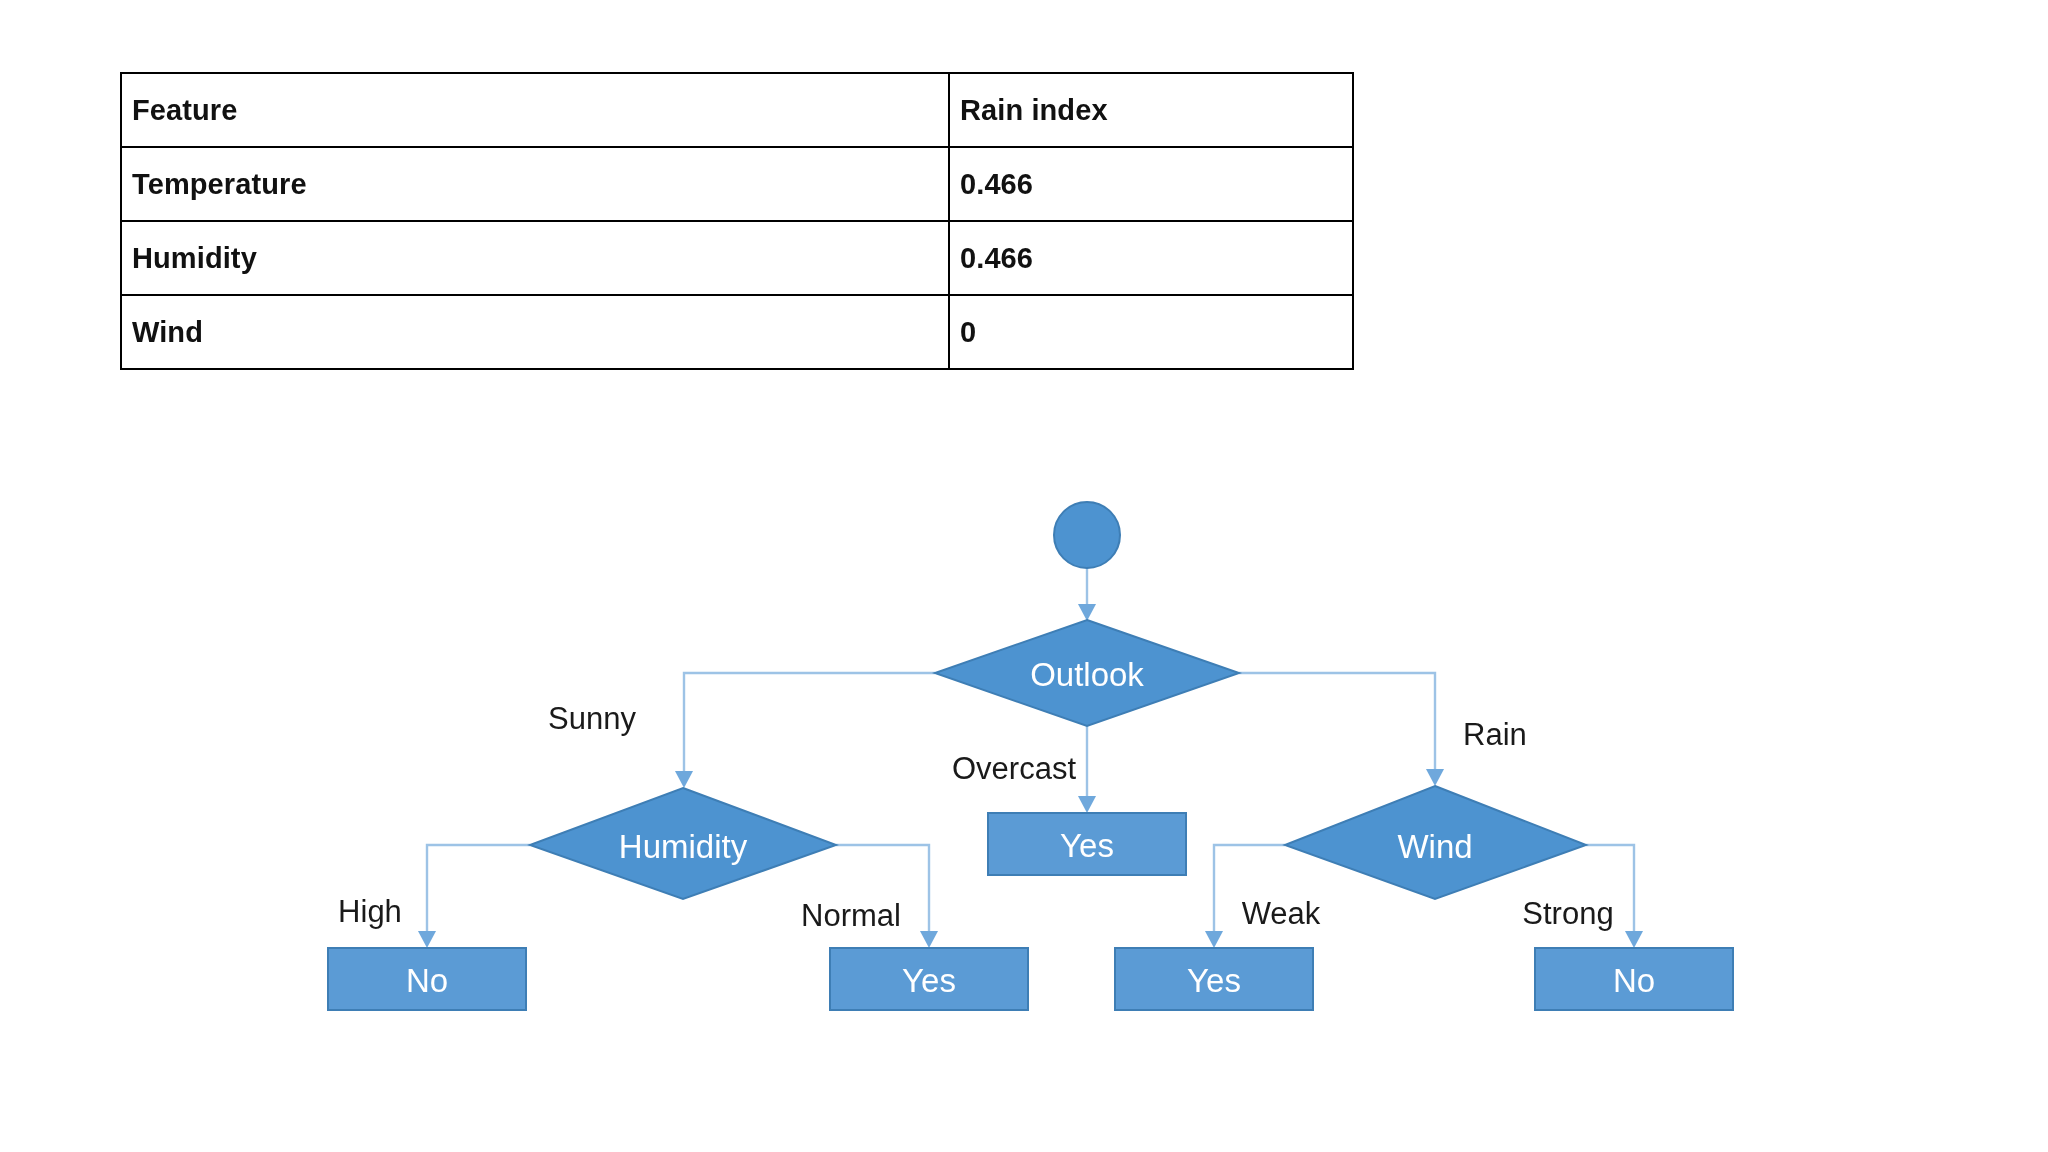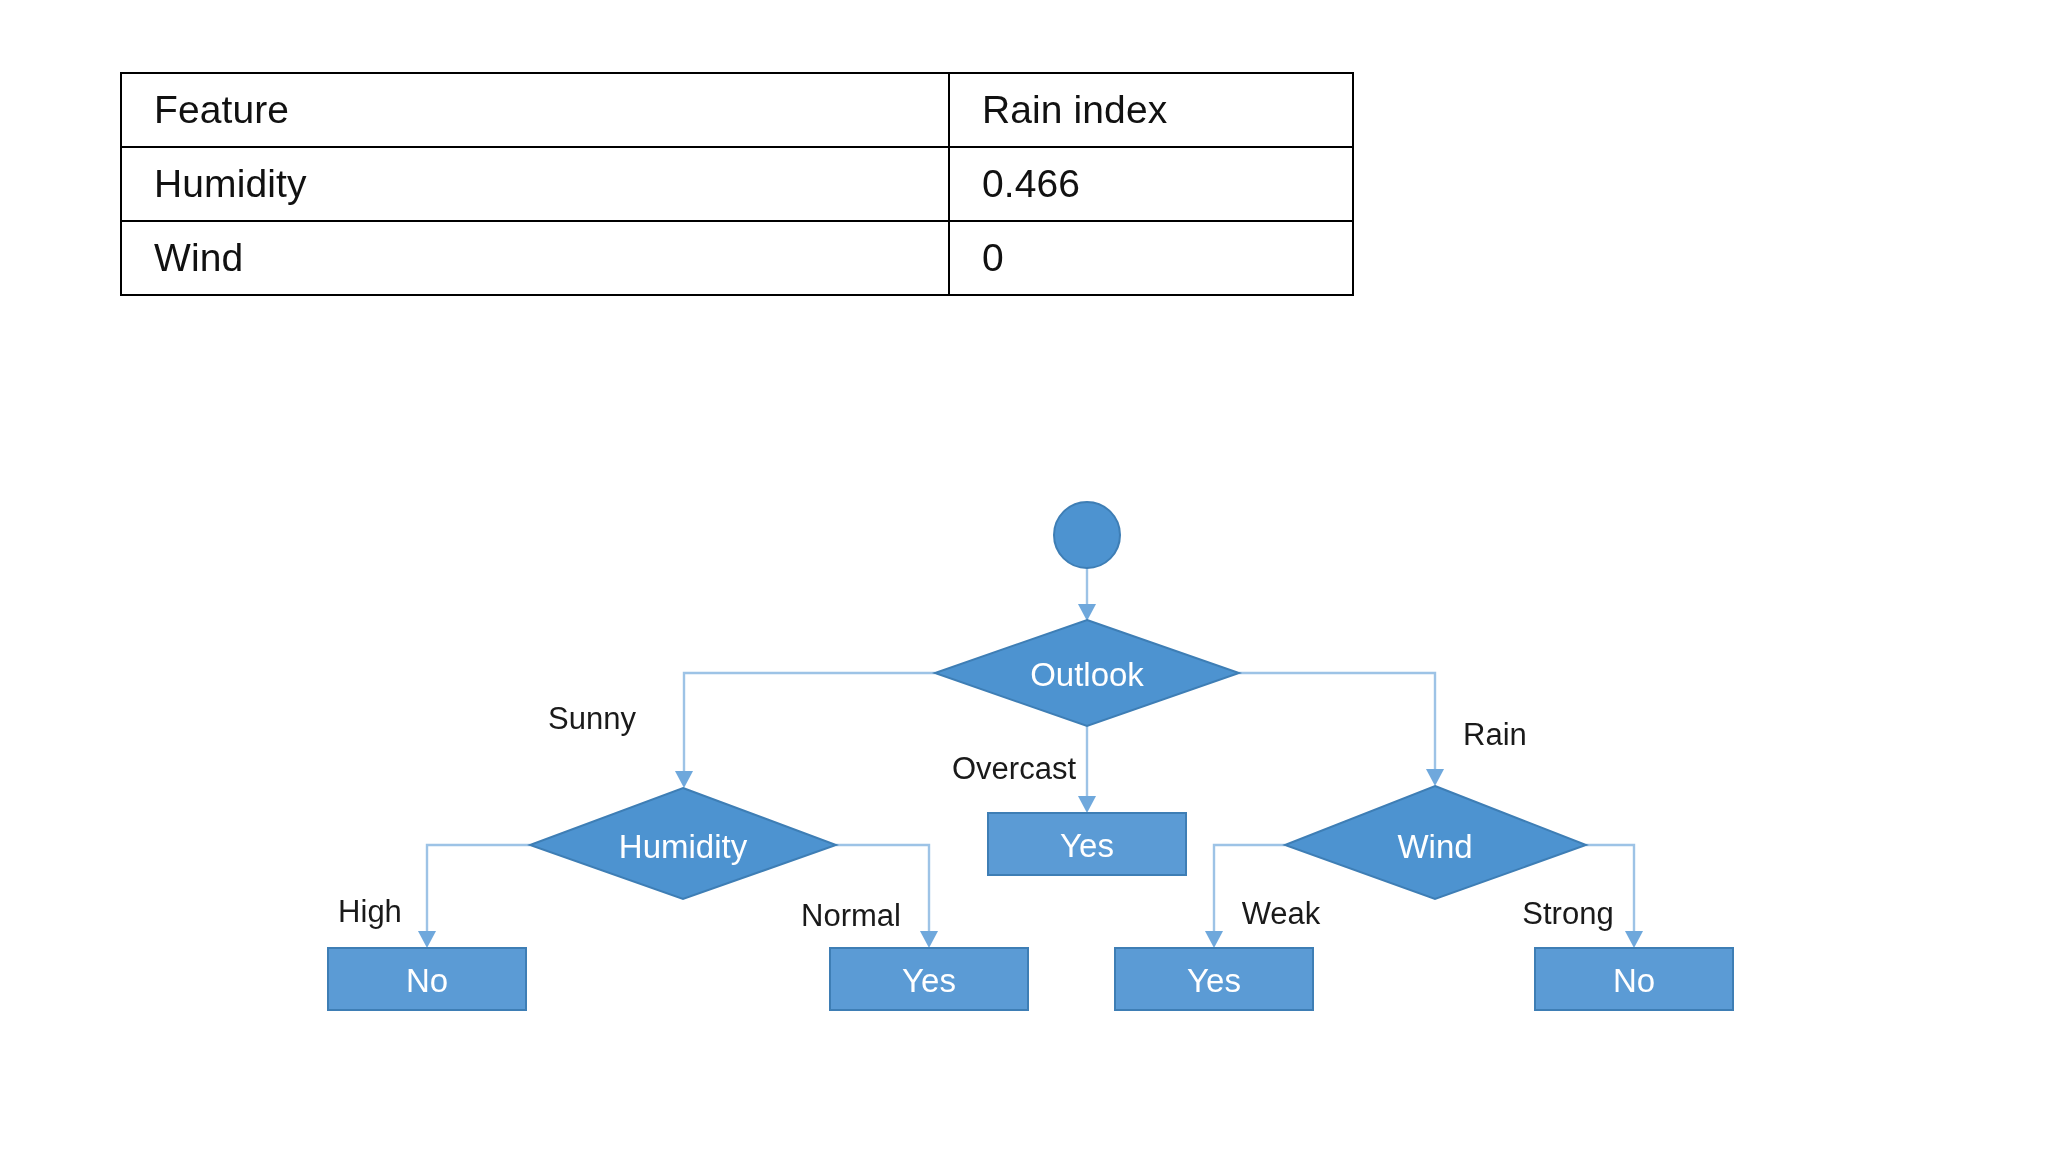--- a/index.html
+++ b/index.html
@@ -20,26 +20,26 @@
     position: absolute;
     left: 120px;
     top: 72px;
     width: 1232px;
     border-collapse: collapse;
     table-layout: fixed;
   }
   #gini-table td {
     border: 2px solid #000000;
     height: 72px;
-    padding: 0 32px;
-    font-size: 39px;
+    padding: 0 10px;
+    font-size: 29px;
     color: #111111;
     font-family: "Liberation Sans", sans-serif;
     vertical-align: middle;
-    font-weight: 400;
+    font-weight: 700;
     letter-spacing: 0.1px;
   }
   #gini-table col.c-feature { width: 828px; }
   #gini-table col.c-gini    { width: 404px; }
 
   
   #tree-wrap {
     position: absolute;
     left: 0;
     top: 0;
@@ -89,20 +89,24 @@
   <colgroup>
     <col class="c-feature">
     <col class="c-gini">
   </colgroup>
   <tbody>
     <tr>
       <td>Feature</td>
       <td>Rain index</td>
     </tr>
     <tr>
+      <td>Temperature</td>
+      <td>0.466</td>
+    </tr>
+    <tr>
       <td>Humidity</td>
       <td>0.466</td>
     </tr>
     <tr>
       <td>Wind</td>
       <td>0</td>
     </tr>
   </tbody>
 </table>
 

